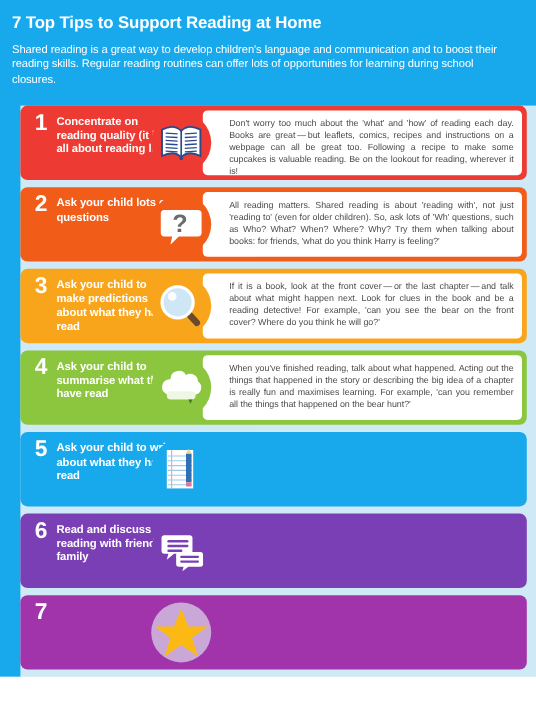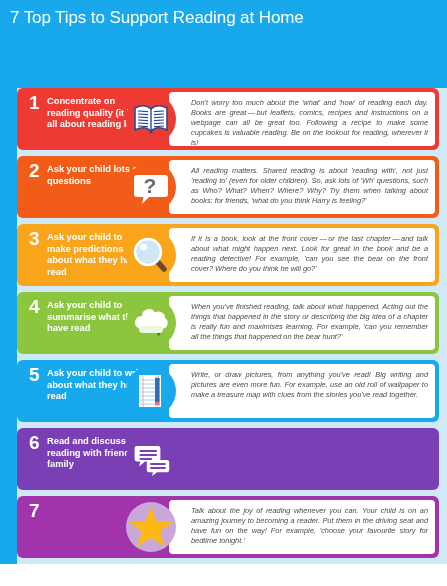--- a/index.html
+++ b/index.html
@@ -37,22 +37,22 @@
     width: 447px;
     height: 88px;
     background: #18a9ec;
     box-sizing: border-box;
     padding: 9px 14px 0 10px;
     z-index: 2;
   }
   #header h1 {
     margin: 0 0 8px 0;
     color: #ffffff;
-    font-size: 17px;
-    font-weight: normal;
+    font-size: 14px;
+    font-weight: bold;
     letter-spacing: -0.1px;
     line-height: 18px;
   }
   #header p {
     margin: 0;
     color: #ffffff;
     font-size: 9.3px;
     line-height: 12.4px;
     letter-spacing: -0.05px;
   }
@@ -103,21 +103,20 @@
   .tip-body-box {
     position: absolute;
     left: 152px;
     right: 4px;
     top: 4px;
     bottom: 4px;
     background: #ffffff;
     border-radius: 4px;
     box-sizing: border-box;
     padding: 6px 7px 17px 22px;
-    font-style: italic;
   }
   .tip-body {
     color: #4c4c4c;
     font-size: 7.4px;
     line-height: 9.9px;
     text-align: justify;
     letter-spacing: -0.02px;
   }
   .tip-icon {
     position: absolute;
@@ -146,20 +145,21 @@
 </style>
 </head>
 <body>
 
 <div id="page">
 
   <div id="left-rail"></div>
 
   <div id="header">
     <h1>7 Top Tips to Support Reading at Home</h1>
+    <p>Shared reading is a great way to develop children's language and communication and to boost their reading skills. Regular reading routines can offer lots of opportunities for learning during school closures.</p>
   </div>
 
   <div id="tips">
 
     <div class="tip">
       <div class="tip-card" style="background:#ed3b33;">
         <div class="tip-num">1</div>
         <div class="tip-title">Concentrate on reading quality (it isn't all about reading lots!)</div>
         <div class="tip-body-box">
           <div class="tip-body">Don't worry too much about the 'what' and 'how' of reading each day. Books are great — but leaflets, comics, recipes and instructions on a webpage can all be great too. Following a recipe to make some cupcakes is valuable reading. Be on the lookout for reading, wherever it is!</div>
@@ -202,21 +202,21 @@
           <text x="19" y="26" font-family="Liberation Sans, sans-serif" font-size="21" font-weight="bold" fill="#6b6b6b" text-anchor="middle">?</text>
         </svg>
       </div>
     </div>
 
     <div class="tip">
       <div class="tip-card" style="background:#f9a51b;">
         <div class="tip-num">3</div>
         <div class="tip-title">Ask your child to make predictions about what they have read</div>
         <div class="tip-body-box">
-          <div class="tip-body">If it is a book, look at the front cover — or the last chapter — and talk about what might happen next. Look for great in the book and be a reading detective! For example, 'can you see the bear on the front cover? Where do you think he will go?'</div>
+          <div class="tip-body">If it is a book, look at the front cover — or the last chapter — and talk about what might happen next. Look for clues in the book and be a reading detective! For example, 'can you see the bear on the front cover? Where do you think he will go?'</div>
         </div>
       </div>
       <div class="tip-icon" style="background:#f9a51b;">
         <svg width="40" height="40" viewBox="0 0 40 40">
           <line x1="23" y1="23" x2="33" y2="34" stroke="#6b4a2b" stroke-width="5.5" stroke-linecap="round"></line>
           <circle cx="17" cy="17" r="13" fill="#cfe7f5" stroke="#ffffff" stroke-width="2.6"></circle>
           <circle cx="12.5" cy="12" r="3.6" fill="#ffffff" opacity="0.92"></circle>
         </svg>
       </div>
     </div>
@@ -235,23 +235,20 @@
           <rect x="8" y="23" width="24" height="7" rx="3.4" fill="#eef6e4"></rect>
           <path d="M26 30 l3.5 0 l-1.8 3.4 Z" fill="#3f7f1e"></path>
         </svg>
       </div>
     </div>
 
     <div class="tip">
       <div class="tip-card" style="background:#18a9ec;">
         <div class="tip-num">5</div>
         <div class="tip-title">Ask your child to write about what they have read</div>
-        <div class="tip-body-box">
-          <div class="tip-body">Write, or draw pictures, from anything you've read! Big writing and pictures are even more fun. For example, use an old roll of wallpaper to make a treasure map with clues from the stories you've read together.</div>
-        </div>
       </div>
       <div class="tip-icon" style="background:#18a9ec;">
         <svg width="40" height="40" viewBox="0 0 40 40">
           <rect x="8" y="4" width="22" height="32" fill="#ffffff"></rect>
           <line x1="12" y1="4" x2="12" y2="36" stroke="#f0a6b6" stroke-width="1"></line>
           <g stroke="#9dc8e8" stroke-width="0.9">
             <line x1="9" y1="9" x2="29" y2="9"></line>
               <line x1="9" y1="13" x2="29" y2="13"></line>
             <line x1="9" y1="17" x2="29" y2="17"></line>
               <line x1="9" y1="21" x2="29" y2="21"></line>
@@ -284,23 +281,20 @@
             <line x1="20" y1="25" x2="34" y2="25"></line>
             <line x1="20" y1="29" x2="34" y2="29"></line>
           </g>
         </svg>
       </div>
     </div>
 
     <div class="tip">
       <div class="tip-card" style="background:#a134ab;">
         <div class="tip-num">7</div>
-        <div class="tip-body-box">
-          <div class="tip-body">Talk about the joy of reading whenever you can. Your child is on an amazing journey to becoming a reader.  Put them in the driving seat and have fun on the way! For example, 'choose your favourite story for bedtime tonight.'</div>
-        </div>
       </div>
       <div class="tip-icon" style="background:#c9a8d8;">
         <svg width="44" height="44" viewBox="0 0 44 44">
           <polygon points="22,2 28,17 44,17 31,26.5 36,42 22,32.5 8,42 13,26.5 0,17 16,17" fill="#fdb913"></polygon>
         </svg>
       </div>
     </div>
 
   </div>
 

